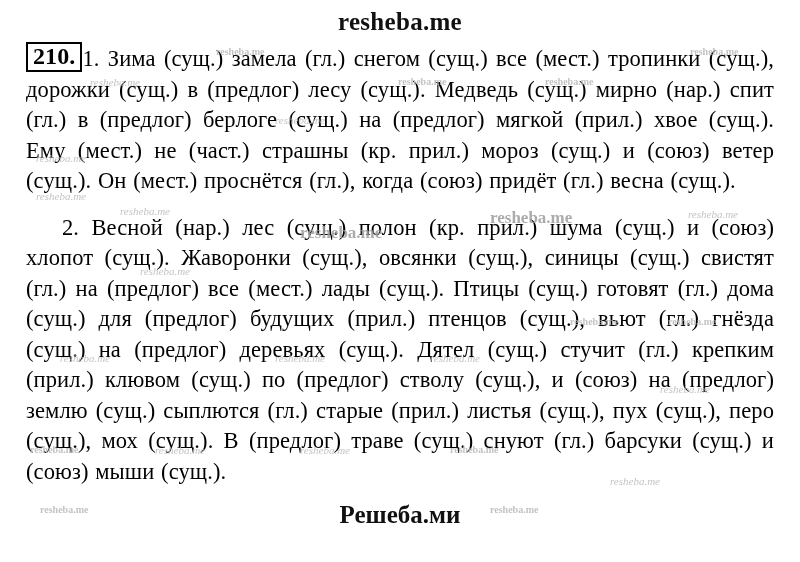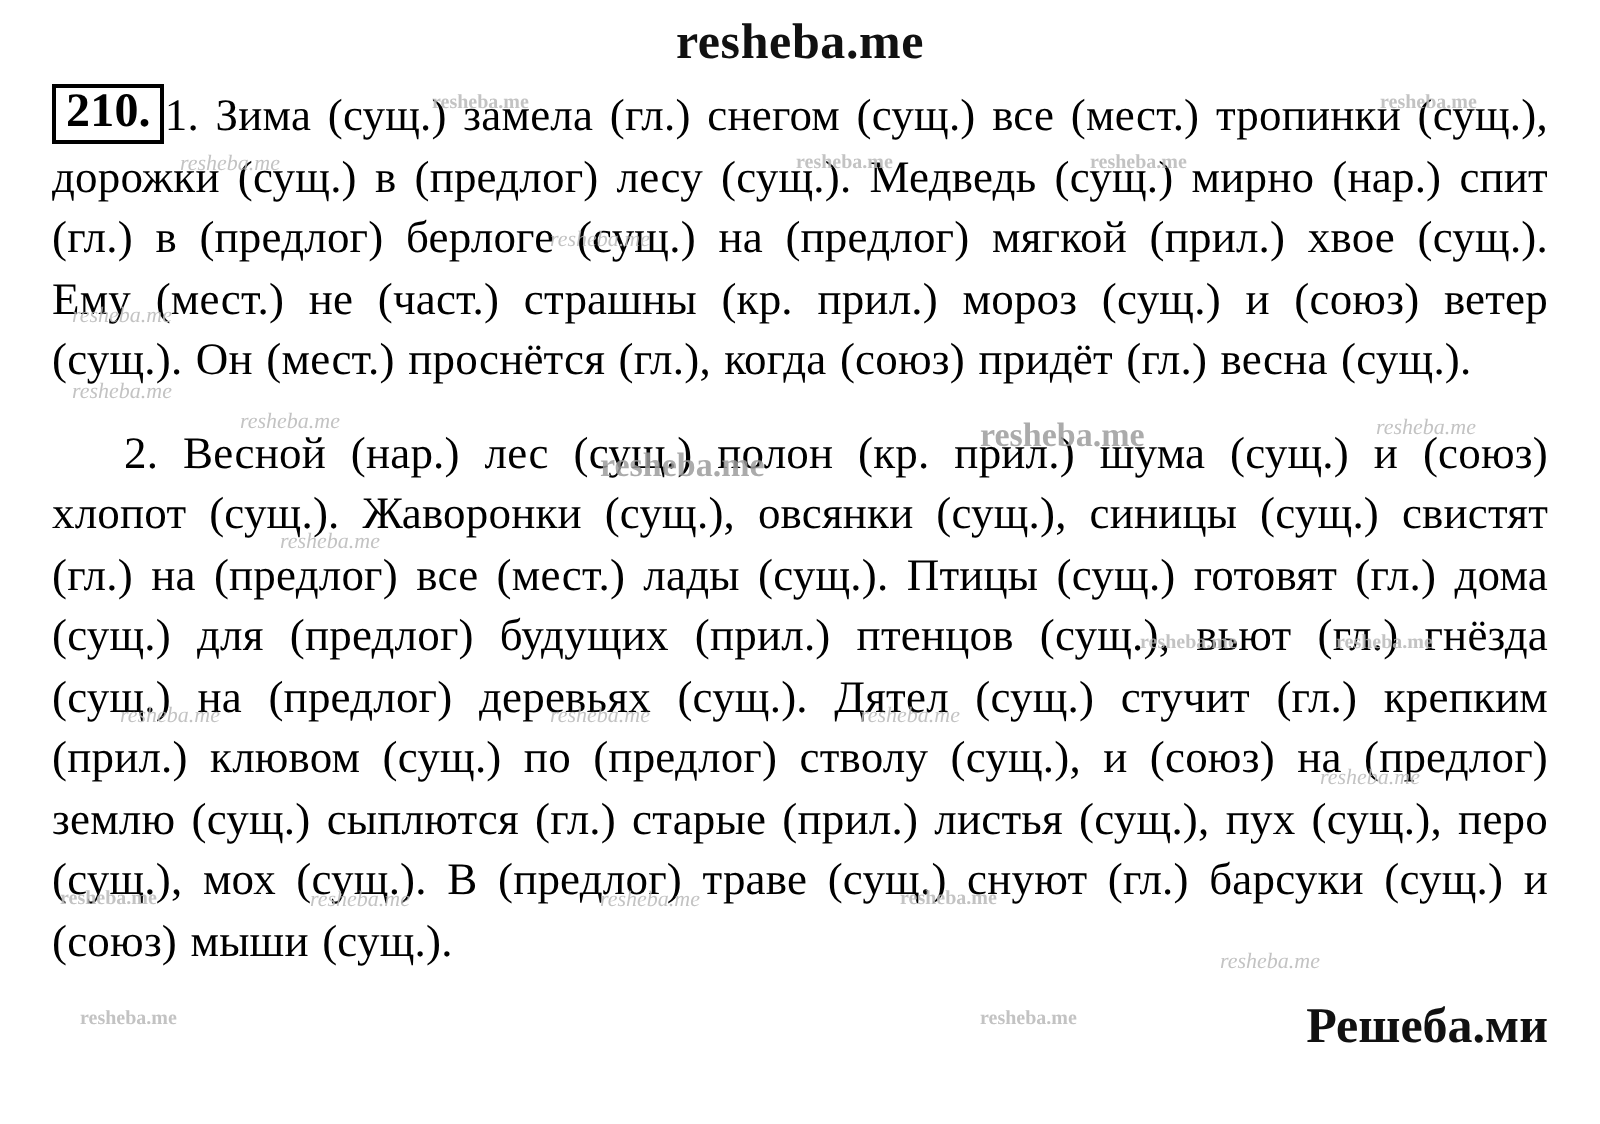--- a/index.html
+++ b/index.html
@@ -25,21 +25,21 @@
   .brand-top {
     text-align: center;
     font-family: "Liberation Serif", serif;
     font-weight: bold;
     font-size: 25px;
     letter-spacing: 0.3px;
     color: #111;
     margin: 2px 0 6px 0;
   }
   .brand-bottom {
-    text-align: right;
+    text-align: center;
     font-family: "Liberation Serif", serif;
     font-weight: bold;
     font-size: 25px;
     color: #111;
     margin-top: 14px;
   }
   .exercise {
     display: block;
   }
   .ex-num {

